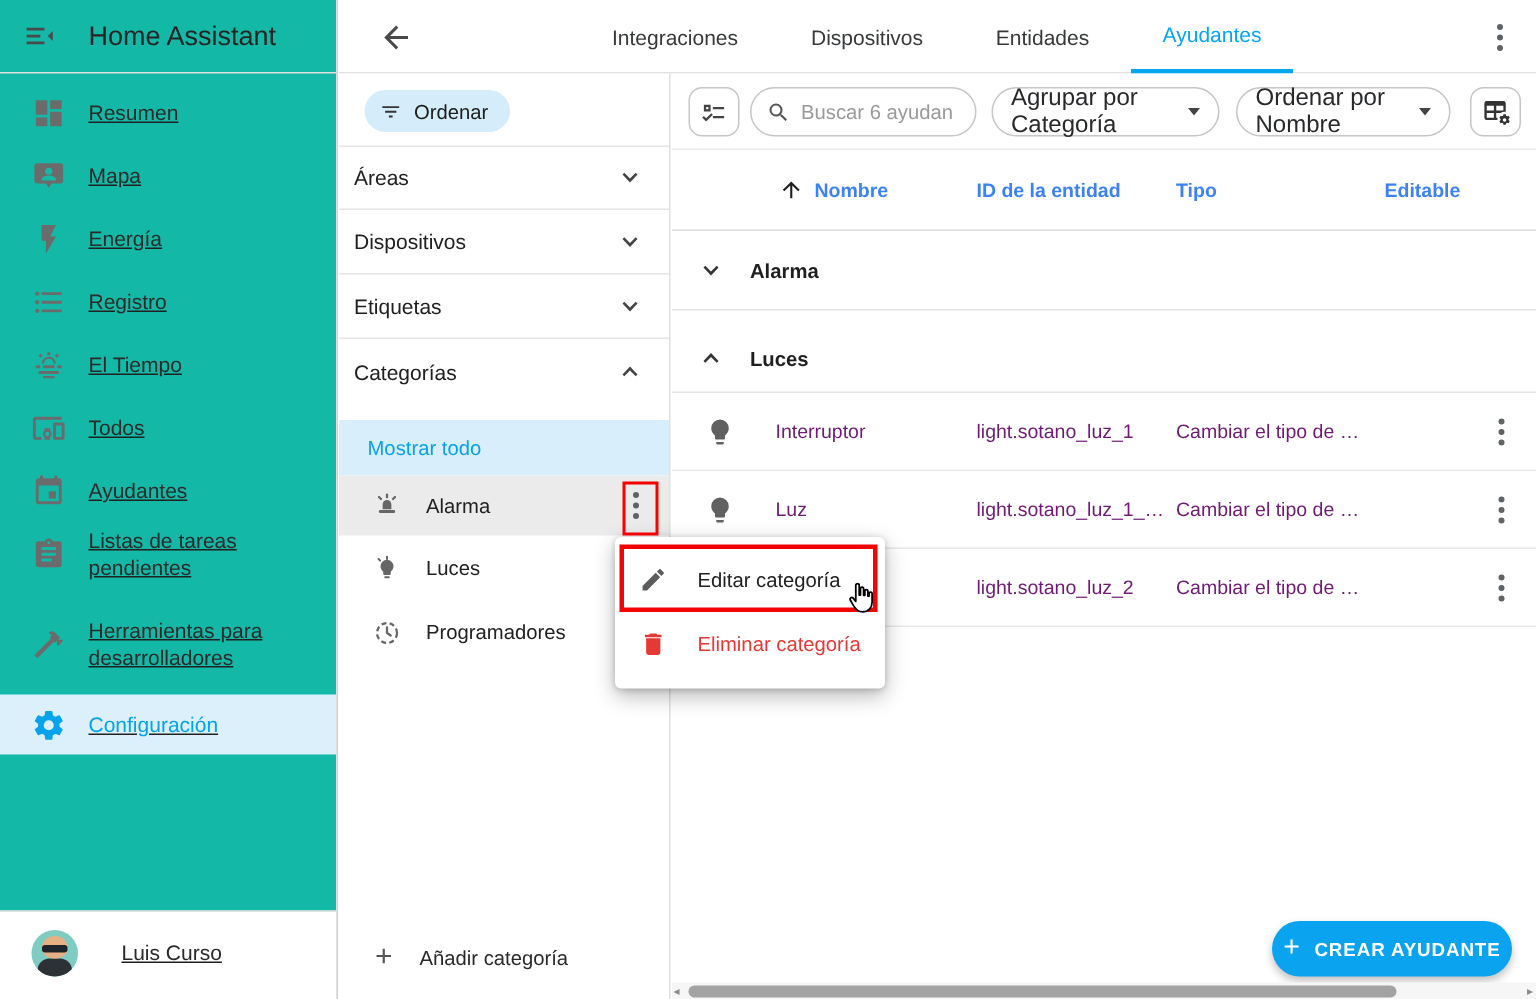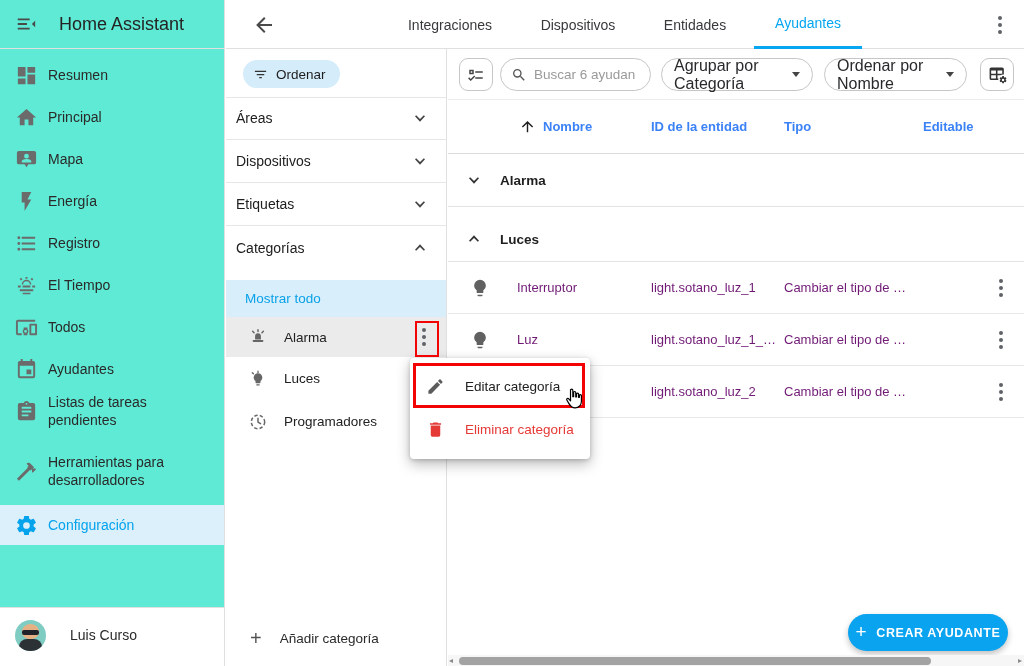--- a/index.html
+++ b/index.html
@@ -1,25 +1,25 @@
 <!DOCTYPE html>
 <html><head>
 <meta charset="utf-8">
 <style>
   * { margin:0; padding:0; box-sizing:border-box; }
   html,body { width:1024px; height:666px; overflow:hidden; }
   body { font-family:"Liberation Sans", sans-serif; background:#fff; color:#212121; position:relative; }
   svg { display:block; }
 
   
-  .leftbar { position:absolute; left:0; top:0; width:225px; height:666px; background:#5eead4; border-right:1px solid #e0e0e0; }
+  .leftbar { position:absolute; left:0; top:0; width:225px; height:666px; background:#14b8a6; border-right:1px solid #e0e0e0; }
   .leftbar-header { height:49px; border-bottom:1px solid #e0e0e0; display:flex; align-items:center; padding:0 15px; gap:22px; }
   .app-title { font-size:18px; font-weight:500; color:#242424; }
   .nav-list { padding-top:5px; }
-  .nav-item { height:42px; display:flex; align-items:center; padding:0 15px; gap:10px; cursor:pointer; }
+  .nav-item { height:42px; display:flex; align-items:center; padding:0 21px; gap:15px; cursor:pointer;text-decoration:underline; }
   .nav-item .ic { width:23px; height:23px; flex:0 0 23px; }
   .nav-item .ic svg { width:23px; height:23px; fill:#6b6b6b; }
   .nav-item .lbl { font-size:14px; font-weight:500; color:#2a2a2a; line-height:18px; }
   .nav-item.two-line { height:58px; margin-top:10px; }
   .nav-item.active { background:#dcf0fb; height:40px; margin:5px 0 2px; }
   .nav-item.active .lbl { color:#04a3ec; }
   .nav-item.active .ic svg { fill:#04a3ec; }
   .leftbar-bottom { position:absolute; left:0; right:0; bottom:0; border-top:1px solid #e0e0e0; padding:6px 0 10px; background:#fff; }
   .badge { margin-left:auto; background:#fca326; color:#fff; font-size:11px; font-weight:700; width:20px; height:20px; border-radius:50%; display:flex; align-items:center; justify-content:center; }
   .avatar { width:31px; height:31px; border-radius:50%; background:#7fccc3; position:relative; overflow:hidden; flex:0 0 31px; margin-left:-4px; margin-right:14px; }
@@ -117,28 +117,20 @@
       <span class="ic">
           <svg viewBox="0 0 24 24">
             <path d="M13,3V9H21V3M13,21H21V11H13M3,21H11V15H3M3,13H11V3H3V13Z"></path>
           </svg>
         </span>
       <span class="lbl">Resumen</span>
     </div>
     <div class="nav-item">
       <span class="ic">
           <svg viewBox="0 0 24 24">
-            <path d="M10,20V14H14V20H19V12H22L12,3L2,12H5V20H10Z"></path>
-          </svg>
-        </span>
-      <span class="lbl">Principal</span>
-    </div>
-    <div class="nav-item">
-      <span class="ic">
-          <svg viewBox="0 0 24 24">
             <path d="M4,3H20A2,2 0 0,1 22,5V15A2,2 0 0,1 20,17H14L12,20L10,17H4A2,2 0 0,1 2,15V5A2,2 0 0,1 4,3M12,6A2.5,2.5 0 0,0 9.5,8.5A2.5,2.5 0 0,0 12,11A2.5,2.5 0 0,0 14.5,8.5A2.5,2.5 0 0,0 12,6M17,15V14C17,12.34 13.67,11.5 12,11.5C10.33,11.5 7,12.34 7,14V15H17Z"></path>
           </svg>
         </span>
       <span class="lbl">Mapa</span>
     </div>
     <div class="nav-item">
       <span class="ic">
           <svg viewBox="0 0 24 24">
             <path d="M7,2V13H10V22L17,10H13L17,2H7Z"></path>
           </svg>

